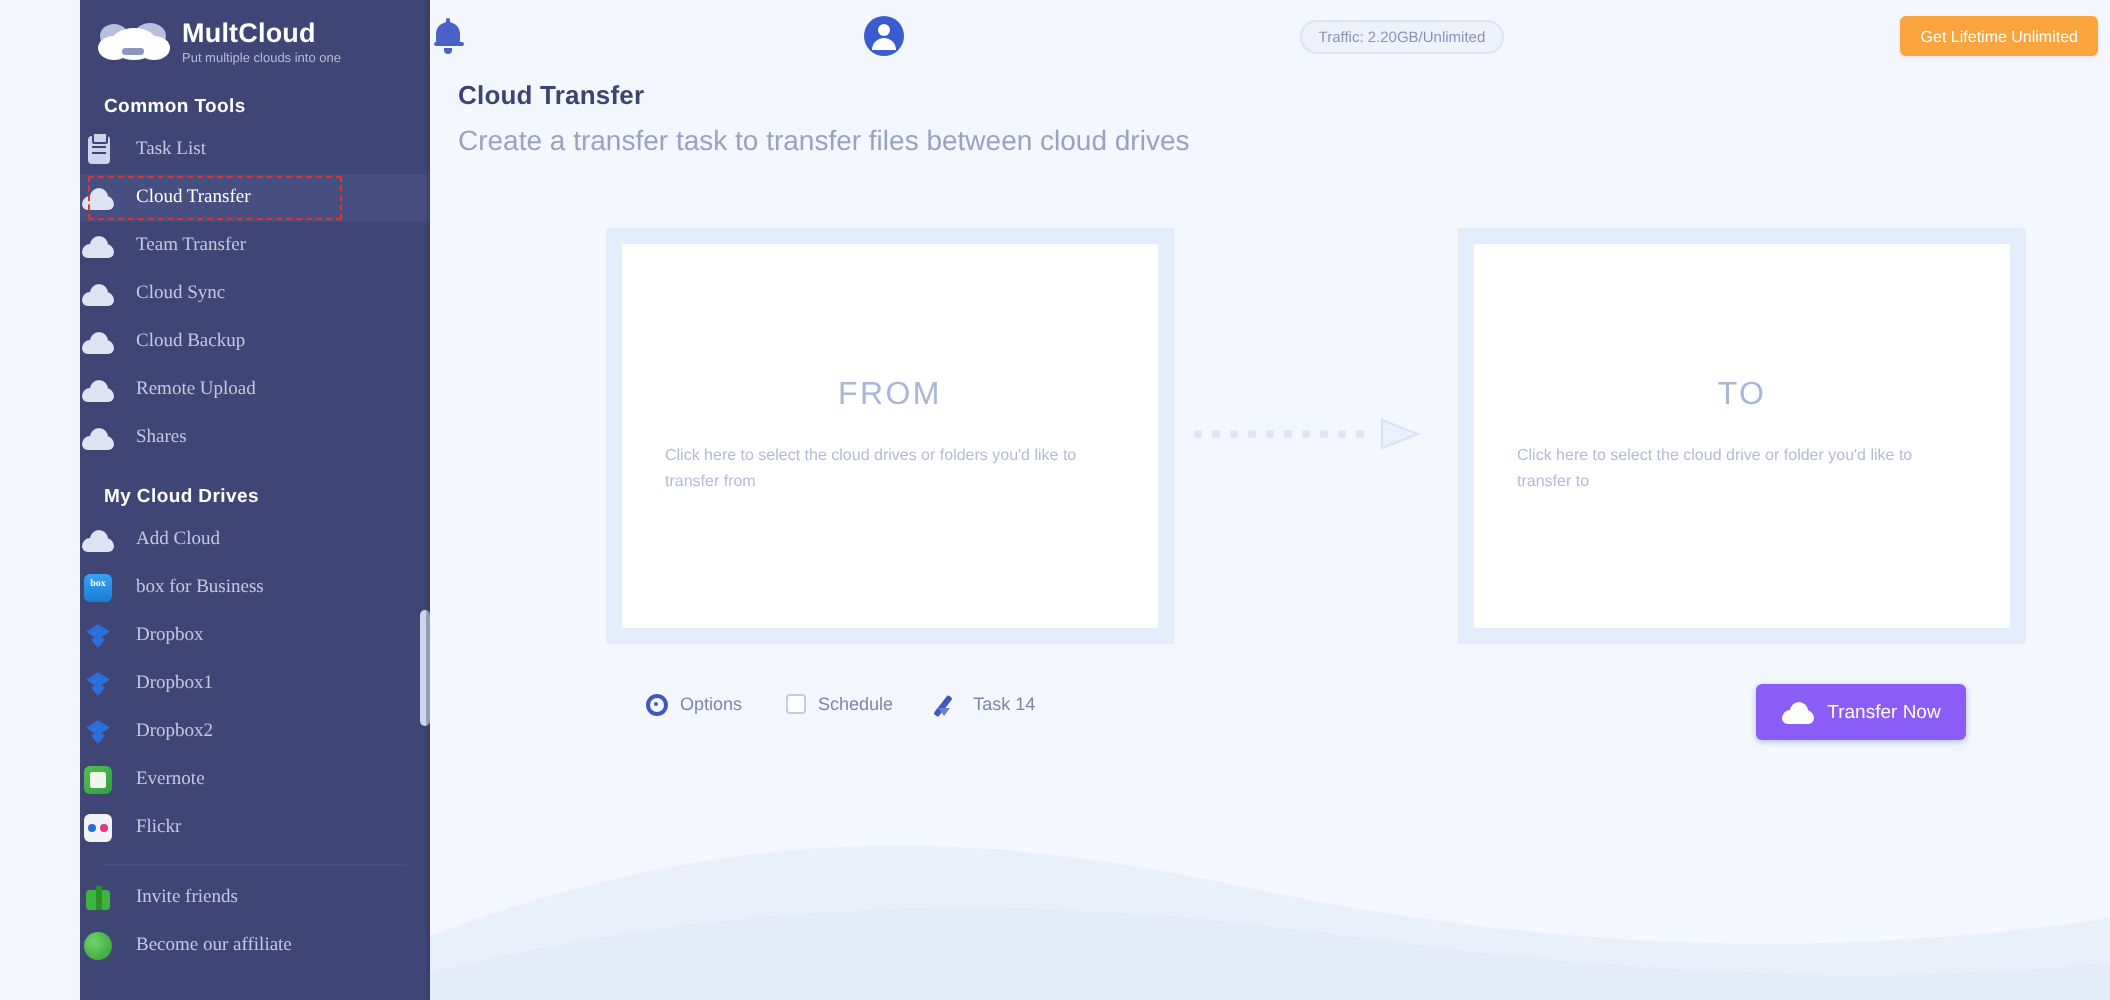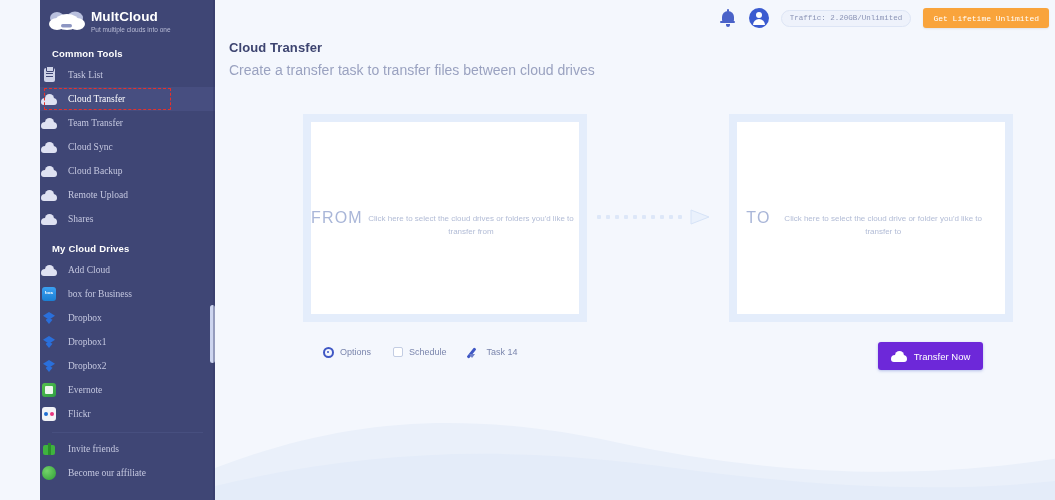--- a/index.html
+++ b/index.html
@@ -115,21 +115,21 @@
 
   
   .main {
     position: relative; flex: 1 1 auto; height: 500px;
     background: #f4f7fd; overflow: hidden;
   }
   .waves { position: absolute; left: 0; bottom: 0; width: 880px; height: 110px; pointer-events: none; }
 
   .topbar {
     position: relative; height: 36px; display: flex; align-items: center;
-    justify-content: flex-end; padding-right: 6px; gap: 12px; font-family: Liberation Mono, monospace;
+    justify-content: space-between; padding-right: 6px; gap: 12px;
   }
   .bell-icon { width: 18px; height: 18px; position: relative; cursor: pointer; }
   .bell-icon .body {
     position: absolute; left: 3px; top: 2px; width: 12px; height: 11px;
     background: #4a62c8; border-radius: 6px 6px 2px 2px;
   }
   .bell-icon .base { position: absolute; left: 1.5px; top: 12px; width: 15px; height: 2px; background: #4a62c8; border-radius: 1px; }
   .bell-icon .clap { position: absolute; left: 7px; top: 14.5px; width: 4px; height: 3px; background: #4a62c8; border-radius: 0 0 3px 3px; }
   .bell-icon .top { position: absolute; left: 8px; top: 0px; width: 2px; height: 3px; background: #4a62c8; border-radius: 1px; }
 
@@ -162,27 +162,27 @@
   .stage { position: relative; margin-top: 36px; height: 210px; }
   .panel-outer {
     position: absolute; top: 0;
     width: 284px; height: 208px;
     background: #e4edfb; padding: 8px;
   }
   .panel-outer.from { left: 88px; }
   .panel-outer.to { left: 514px; }
   .panel-inner {
     width: 100%; height: 100%; background: #ffffff;
-    display: flex; align-items: center; justify-content: center;
+    display: flex; flex-direction: column; align-items: center; justify-content: center;
     cursor: pointer;
   }
   .panel-label { font-size: 16px; color: #a9b6d8; letter-spacing: 1.2px; }
   .panel-hint {
     margin-top: 14px; font-size: 8px; color: #b2bcd6;
-    text-align: center; line-height: 13px; max-width: 225px;
+    line-height: 13px; max-width: 225px;
   }
   .connector { position: absolute; left: 382px; top: 95px; width: 120px; height: 16px; }
 
   
   .toolbar { position: relative; margin-top: 22px; height: 30px; margin-left: 24px; }
   .tool-left { position: absolute; left: 84px; top: 0; display: flex; align-items: center; gap: 22px; }
   .tool-item { display: flex; align-items: center; gap: 6px; font-size: 9px; color: #7b86ad; cursor: pointer; }
   .tool-item .lbl { line-height: 11px; }
   .gear-ico { width: 11px; height: 11px; border-radius: 50%; border: 2.2px solid #3f57c4; position: relative; }
   .gear-ico::after { content:""; position:absolute; left:2.2px; top:2.2px; width:2.2px; height:2.2px; background:#3f57c4; border-radius:50%; }
@@ -193,21 +193,21 @@
     background:#3f57c4; transform: rotate(38deg); transform-origin: 50% 50%; border-radius:1px;
   }
   .pen-ico::after {
     content:""; position:absolute; left:0px; bottom:0px; width:0;height:0;
     border-left:3px solid transparent;border-right:3px solid transparent;border-top:4px solid #6f7fc8;
   }
 
   .transfer-btn {
     position: absolute; right: 72px; top: -4px;
     height: 28px; min-width: 105px; border-radius: 3px;
-    background: #6d28d9; color: #fff;
+    background: #8b5cf6; color: #fff;
     display: flex; align-items: center; justify-content: center; gap: 7px;
     font-size: 9.5px; cursor: pointer; padding: 0 12px;
     box-shadow: 0 1px 3px rgba(63,87,196,.35);
   }
   .transfer-btn .cloud-ico::before, .transfer-btn .cloud-ico::after { background: #ffffff; }
 </style>
 </head>
 <body>
 
 <div id="app">

